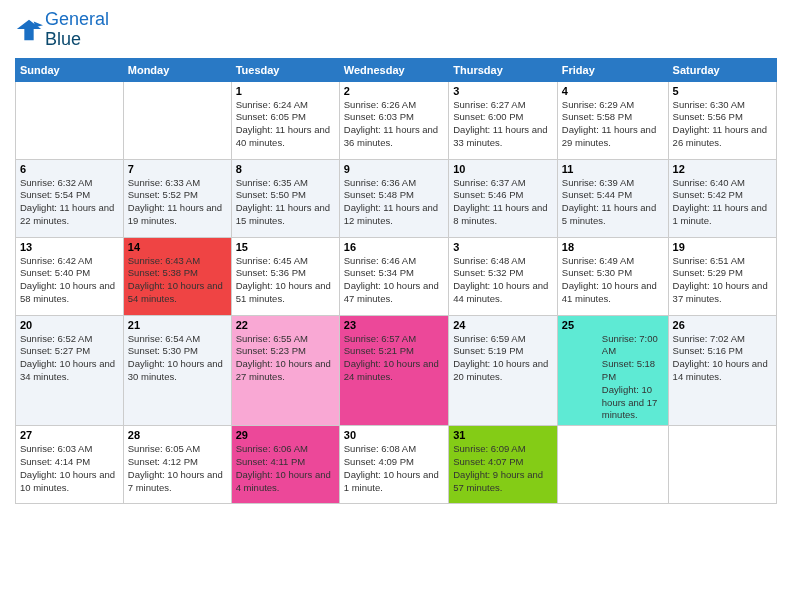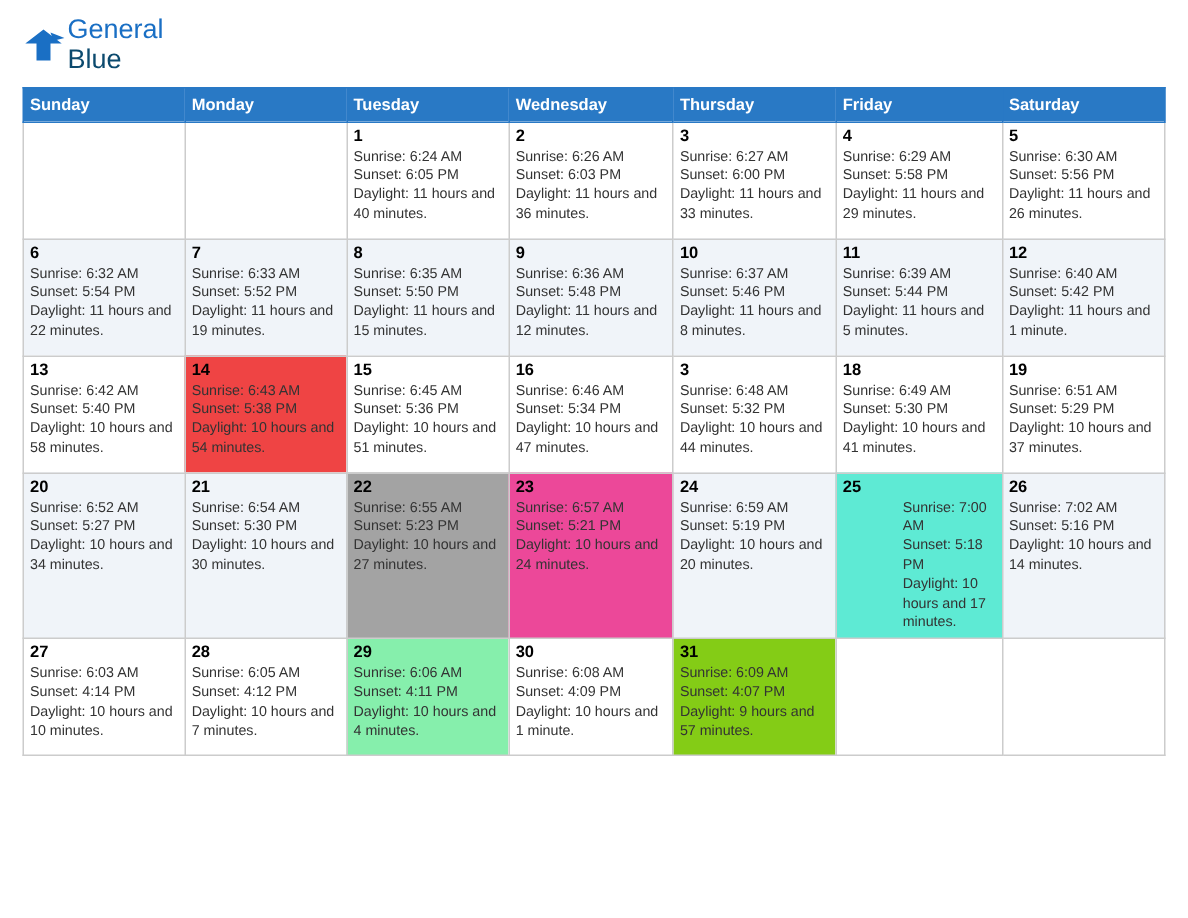--- a/index.html
+++ b/index.html
@@ -260,21 +260,21 @@
             <div class="day-info" style="white-space: pre-line;">Sunrise: 6:52 AM
 Sunset: 5:27 PM
 Daylight: 10 hours and 34 minutes.</div>
           </td>
           <td style="background: rgb(240, 244, 249);">
             <span class="day-number">21</span>
             <div class="day-info" style="white-space: pre-line;">Sunrise: 6:54 AM
 Sunset: 5:30 PM
 Daylight: 10 hours and 30 minutes.</div>
           </td>
-          <td style="background: #a3a3a3; margin-left: 13px;">
+          <td style="background: #f9a8d4; margin-left: 13px;">
             <span class="day-number">22</span>
             <div class="day-info" style="white-space: pre-line;">Sunrise: 6:55 AM
 Sunset: 5:23 PM
 Daylight: 10 hours and 27 minutes.</div>
           </td>
           <td style="background: #ec4899;">
             <span class="day-number">23</span>
             <div class="day-info" style="white-space: pre-line;">Sunrise: 6:57 AM
 Sunset: 5:21 PM
 Daylight: 10 hours and 24 minutes.</div>
@@ -304,21 +304,21 @@
             <div class="day-info" style="white-space: pre-line;">Sunrise: 6:03 AM
 Sunset: 4:14 PM
 Daylight: 10 hours and 10 minutes.</div>
           </td>
           <td style="background: rgb(255, 255, 255);">
             <span class="day-number">28</span>
             <div class="day-info" style="white-space: pre-line;">Sunrise: 6:05 AM
 Sunset: 4:12 PM
 Daylight: 10 hours and 7 minutes.</div>
           </td>
-          <td style="background: #86efac;">
+          <td style="background: #ec4899;">
             <span class="day-number">29</span>
             <div class="day-info" style="white-space: pre-line;">Sunrise: 6:06 AM
 Sunset: 4:11 PM
 Daylight: 10 hours and 4 minutes.</div>
           </td>
           <td style="background: rgb(255, 255, 255);">
             <span class="day-number">30</span>
             <div class="day-info" style="white-space: pre-line;">Sunrise: 6:08 AM
 Sunset: 4:09 PM
 Daylight: 10 hours and 1 minute.</div>

